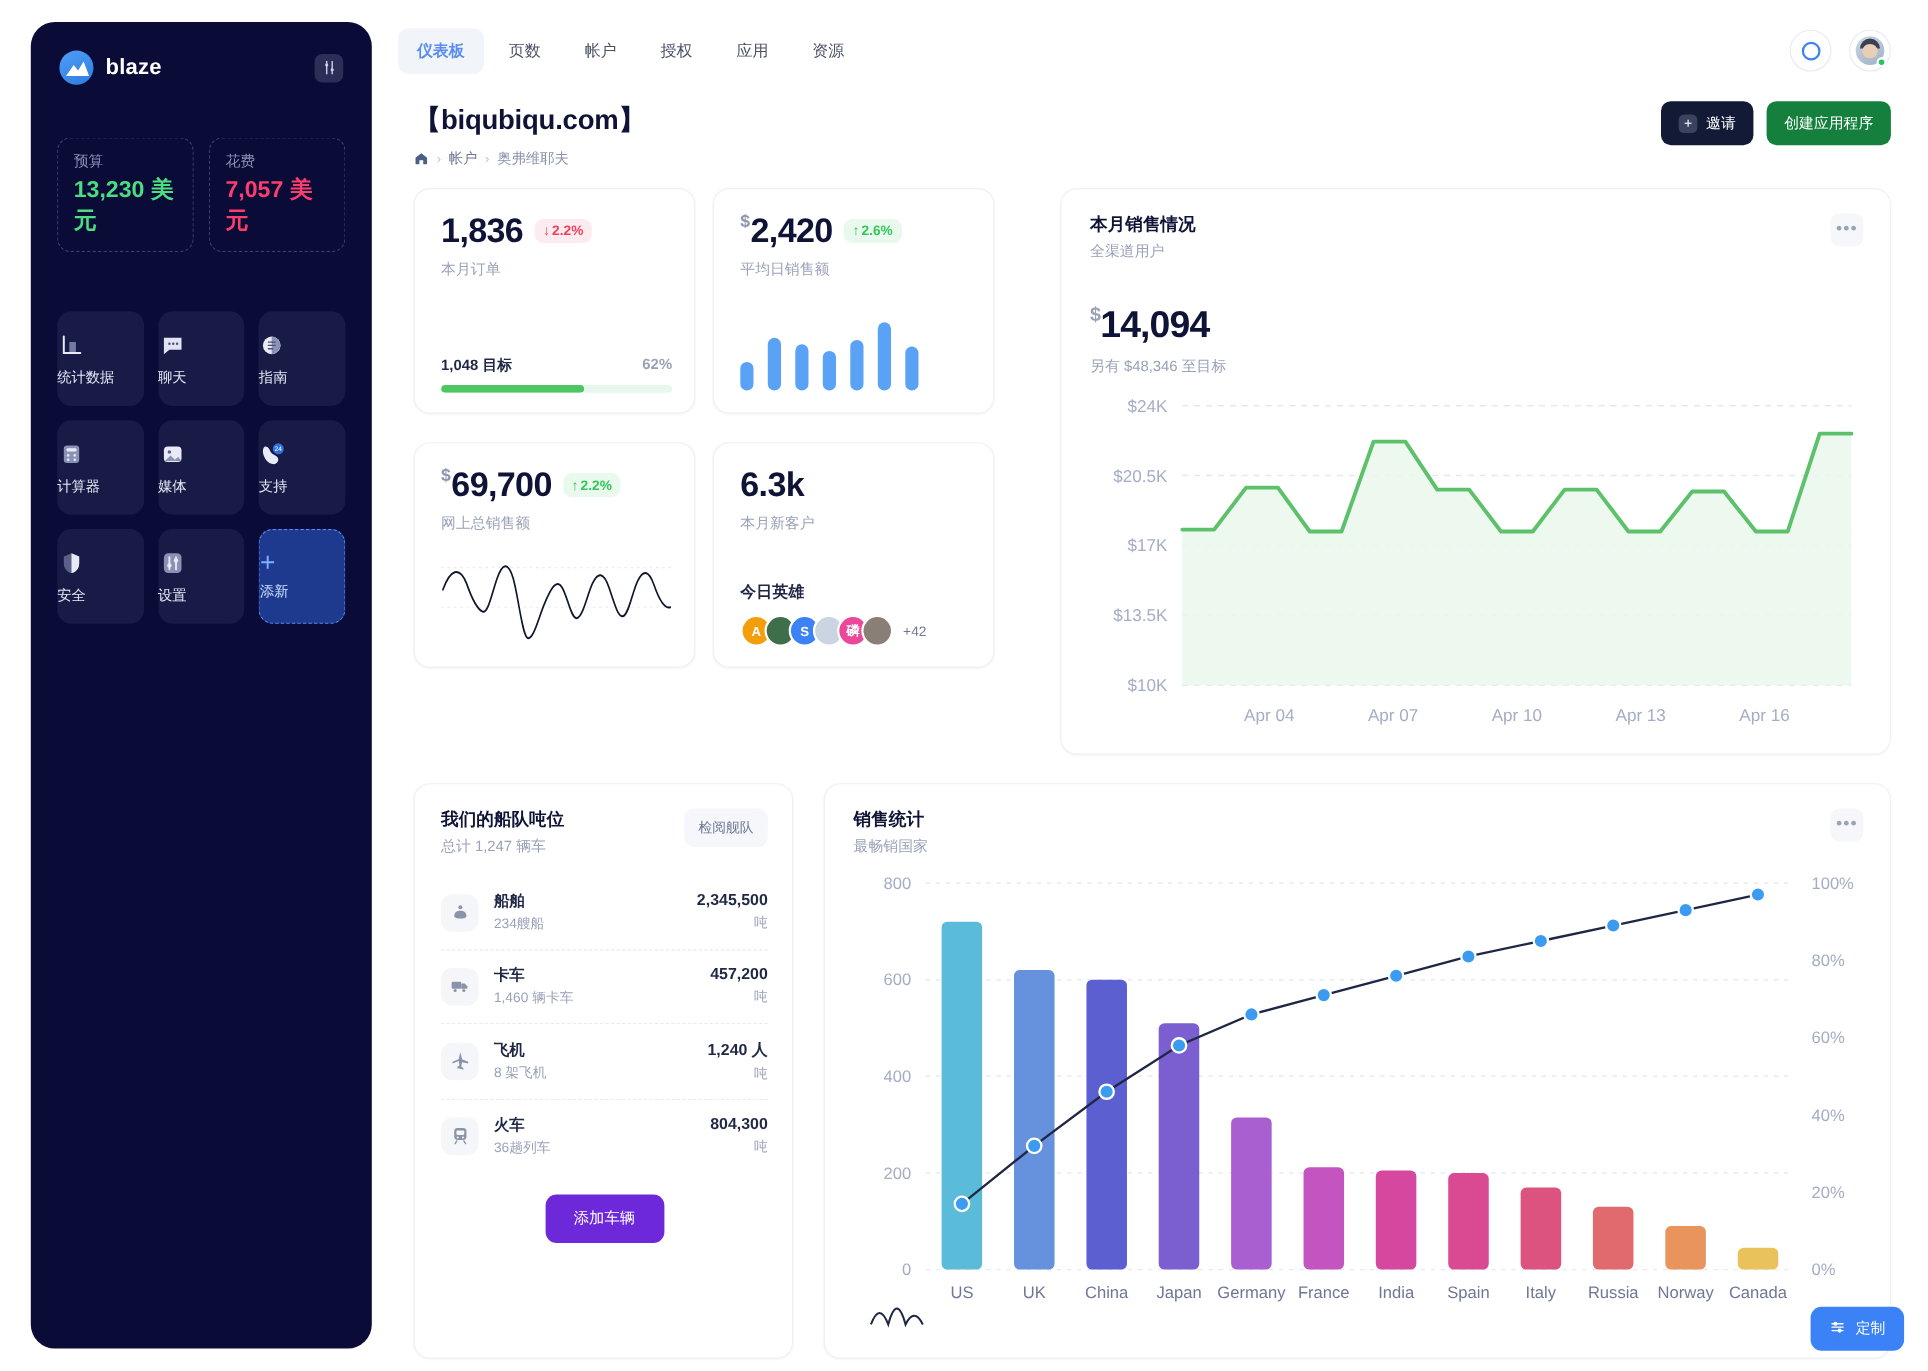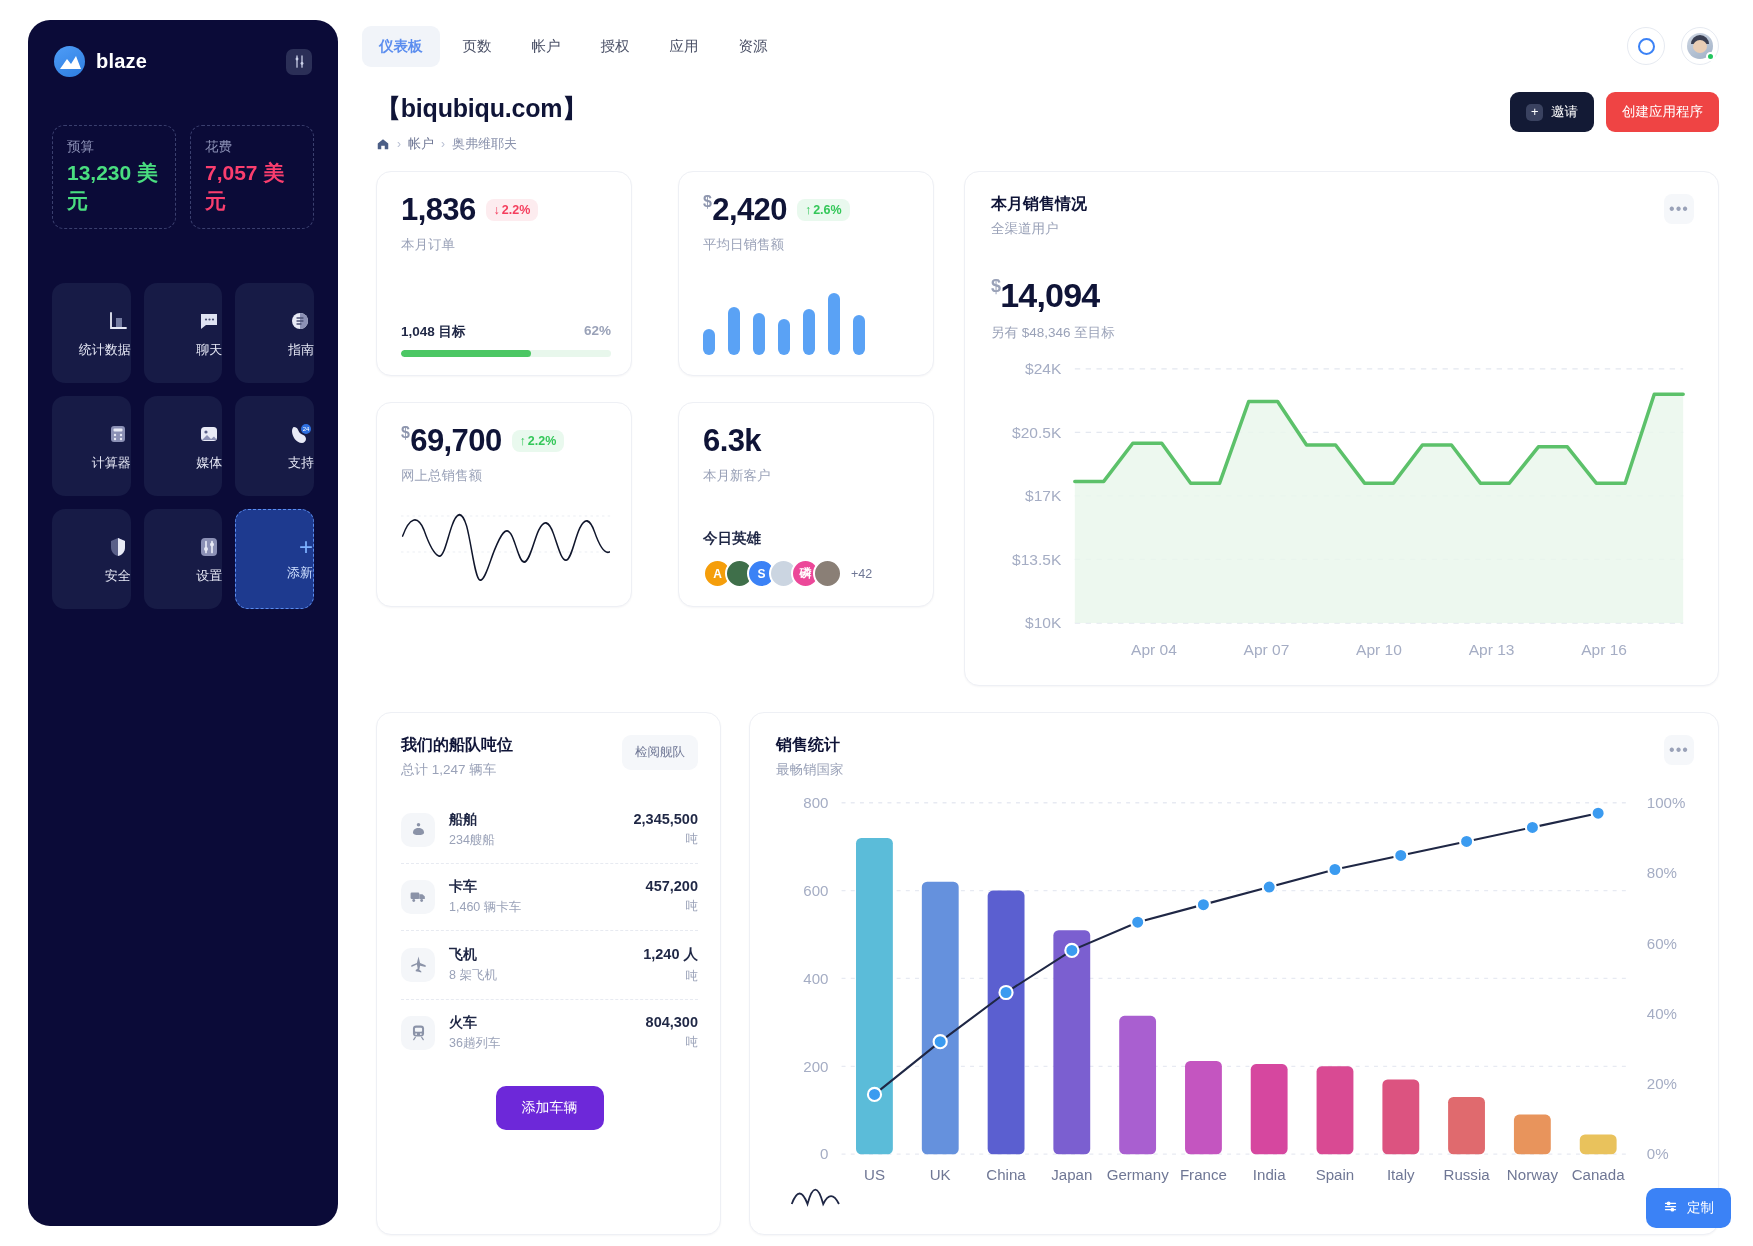--- a/index.html
+++ b/index.html
@@ -45,22 +45,22 @@
   .sb-stat-label { color: #8b90b5; font-size: 13.5px; margin-bottom: 3px; }
   .sb-stat-value { font-size: 21px; font-weight: 600; line-height: 1.32; }
   .v-green { color: #4ade80; }
   .v-pink { color: #fb3e6e; }
 
   .sb-grid {
     display: grid; grid-template-columns: repeat(3, 1fr);
     gap: 13px; padding: 54px 24px 0 24px;
   }
   .sb-cell {
-    background: #171b46; border-radius: 13px; height: 100px;
-    display: flex; flex-direction: column; align-items: flex-end; justify-content: center;
+    background: #171b46; border-radius: 13px; height: 86px;
+    display: flex; flex-direction: column; align-items: flex-start; justify-content: center;
     gap: 7px;
   }
   .sb-cell.add {
     background: #1e3a8f; border: 1px dashed #5a8df0;
   }
   .sb-ic {
     width: 26px; height: 26px; display:flex; align-items:center; justify-content:center;
   }
   .sb-ic svg { width: 24px; height: 24px; }
   .sb-cell-label { color: #e6e8f5; font-size: 13px; font-weight: 500; }
@@ -113,30 +113,30 @@
   .page-title { font-size: 25px; font-weight: 700; color: #0f1437; letter-spacing:-.2px;}
   .crumbs { display: flex; align-items: center; gap: 7px; margin-top: 10px; font-size: 13px; color: #6f7795; }
   .crumbs .home svg { width: 14px; height: 14px; display:block;}
   .crumbs .sep { color: #b9c0d4; font-size: 12px;}
   .crumb-last { color: #8b93ad; }
   .head-actions { display: flex; gap: 12px; align-items: center; }
   .btn {
     font-size: 13.5px; border-radius: 9px; padding: 11px 16px; display:flex; align-items:center; gap:8px; font-weight:500;
   }
   .btn-dark { background: #131a35; color: #fff; }
-  .btn-green { background: #ef4444; color: #fff; }
+  .btn-green { background: #15803d; color: #fff; }
   .btn-dark .pl {
     width: 17px; height: 17px; border-radius: 5px; background: #3a4260;
     display:flex; align-items:center; justify-content:center; font-size:13px; line-height:14px;
   }
 
   
   .grid { display: flex; gap: 28px; padding: 18px 6px 0 14px; }
   .col-left { display: flex; flex-direction: column; gap: 26px; width: 560px; }
-  .row2 { display: flex; gap: 46px; }
+  .row2 { display: flex; gap: 16px; }
   .card {
     background: #fff; border: 1px solid #eef0f5; border-radius: 15px;
     box-shadow: 0 1px 2px rgba(16,24,40,.04);
   }
   .kpi { width: 256px; height: 205px; padding: 22px 20px 18px 24px; display:flex; flex-direction:column; position:relative; overflow:hidden;}
   .kpi-head { display:flex; align-items:center; gap: 10px; }
   .kpi-num { font-size: 31px; font-weight: 700; color: #0f1437; letter-spacing:-.6px; line-height:1;}
   .kpi-cur { font-size: 16px; font-weight: 600; color: #8e96ae; vertical-align: top; margin-right:1px;}
   .pill { font-size: 12.5px; font-weight: 700; border-radius: 8px; padding: 4px 8px; display:flex; align-items:center; gap:2px;}
   .pill.down { background: #fdecef; color: #f43f5e; }

